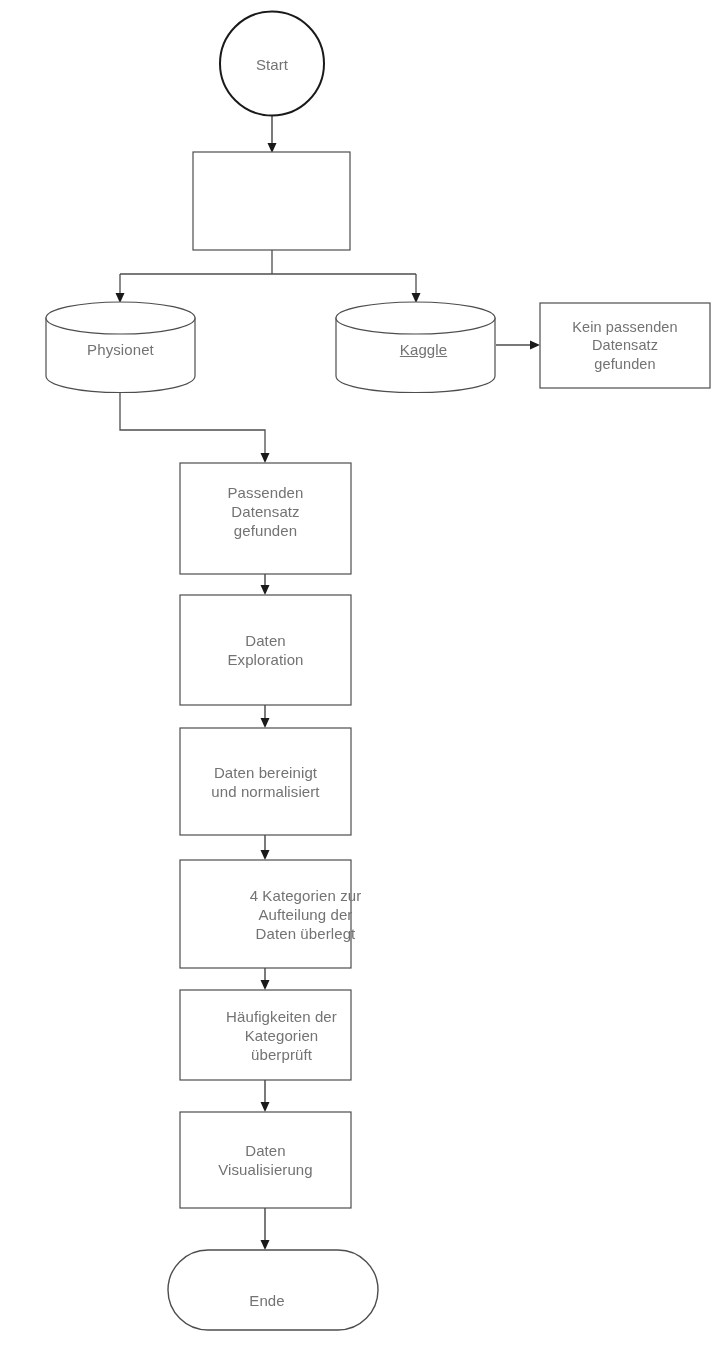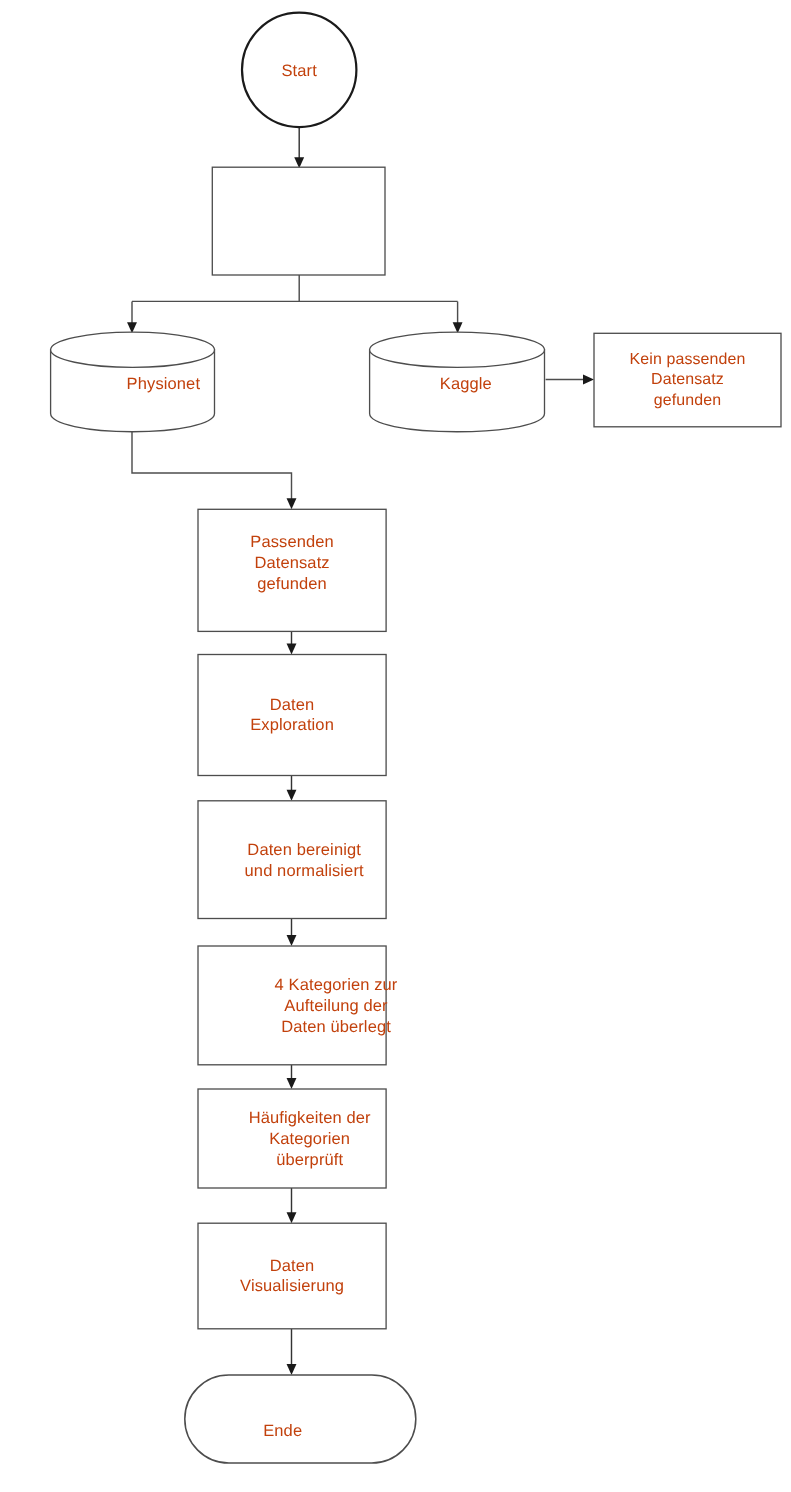--- a/index.html
+++ b/index.html
@@ -60,21 +60,21 @@
   .arrow-head {
     fill: #1a1a1a;
     stroke: none;
   }
   .node-label {
     position: absolute;
     display: flex;
     align-items: center;
     justify-content: center;
     text-align: center;
-    color: #c2410c;
+    color: #737373;
     font-family: "Liberation Sans", sans-serif;
     font-size: 15px;
     line-height: 19px;
     white-space: pre-line;
     pointer-events: none;
     letter-spacing: 0.1px;
   }
   .node-label.small {
     font-size: 14.5px;
     line-height: 18.5px;
@@ -165,44 +165,44 @@
     <rect class="node-shape" x="180" y="990" width="171" height="90"></rect>
 
     <rect class="node-shape" x="180" y="1112" width="171" height="96"></rect>
 
     <rect class="node-shape terminator-end" x="168" y="1250" width="210" height="80" rx="40" ry="40"></rect>
   </svg>
 
   <div class="node-label" style="left:217px; top:12px; width:110px; height:104px;">Start</div>
 
 
-  <div class="node-label" style="left:46px; top:320px; width:149px; height:58px;padding-left:28px;">Physionet</div>
-
-  <div class="node-label" style="left:336px; top:320px; width:175px; height:58px;">Kaggle</div>
+  <div class="node-label" style="left:46px; top:320px; width:149px; height:58px;">Physionet</div>
+
+  <div class="node-label" style="left:336px; top:320px; width:175px; height:58px;text-decoration:underline;">Kaggle</div>
 
   <div class="node-label small" style="left:540px; top:303px; width:170px; height:85px;">Kein passenden
 Datensatz
 gefunden</div>
 
   <div class="node-label" style="left:180px; top:463px; width:171px; height:97px;">Passenden
 Datensatz
 gefunden</div>
 
   <div class="node-label" style="left:180px; top:595px; width:171px; height:110px;">Daten
 Exploration</div>
 
-  <div class="node-label" style="left:180px; top:728px; width:171px; height:107px;margin-left:11px;">Daten bereinigt
+  <div class="node-label" style="left:180px; top:728px; width:171px; height:107px;">Daten bereinigt
 und normalisiert</div>
 
   <div class="node-label" style="left:180px; top:860px; width:171px; height:108px;padding-left:40px;">4 Kategorien zur
 Aufteilung der
 Daten überlegt</div>
 
   <div class="node-label" style="left:180px; top:990px; width:203px; height:90px;">Häufigkeiten der
 Kategorien
 überprüft</div>
 
   <div class="node-label" style="left:180px; top:1112px; width:171px; height:96px;">Daten
 Visualisierung</div>
 
-  <div class="node-label" style="left:152px; top:1250px; width:210px; height:100px;">Ende</div>
+  <div class="node-label" style="left:162px; top:1250px; width:210px; height:100px;">Ende</div>
 
 </div>
 
 </body></html>

